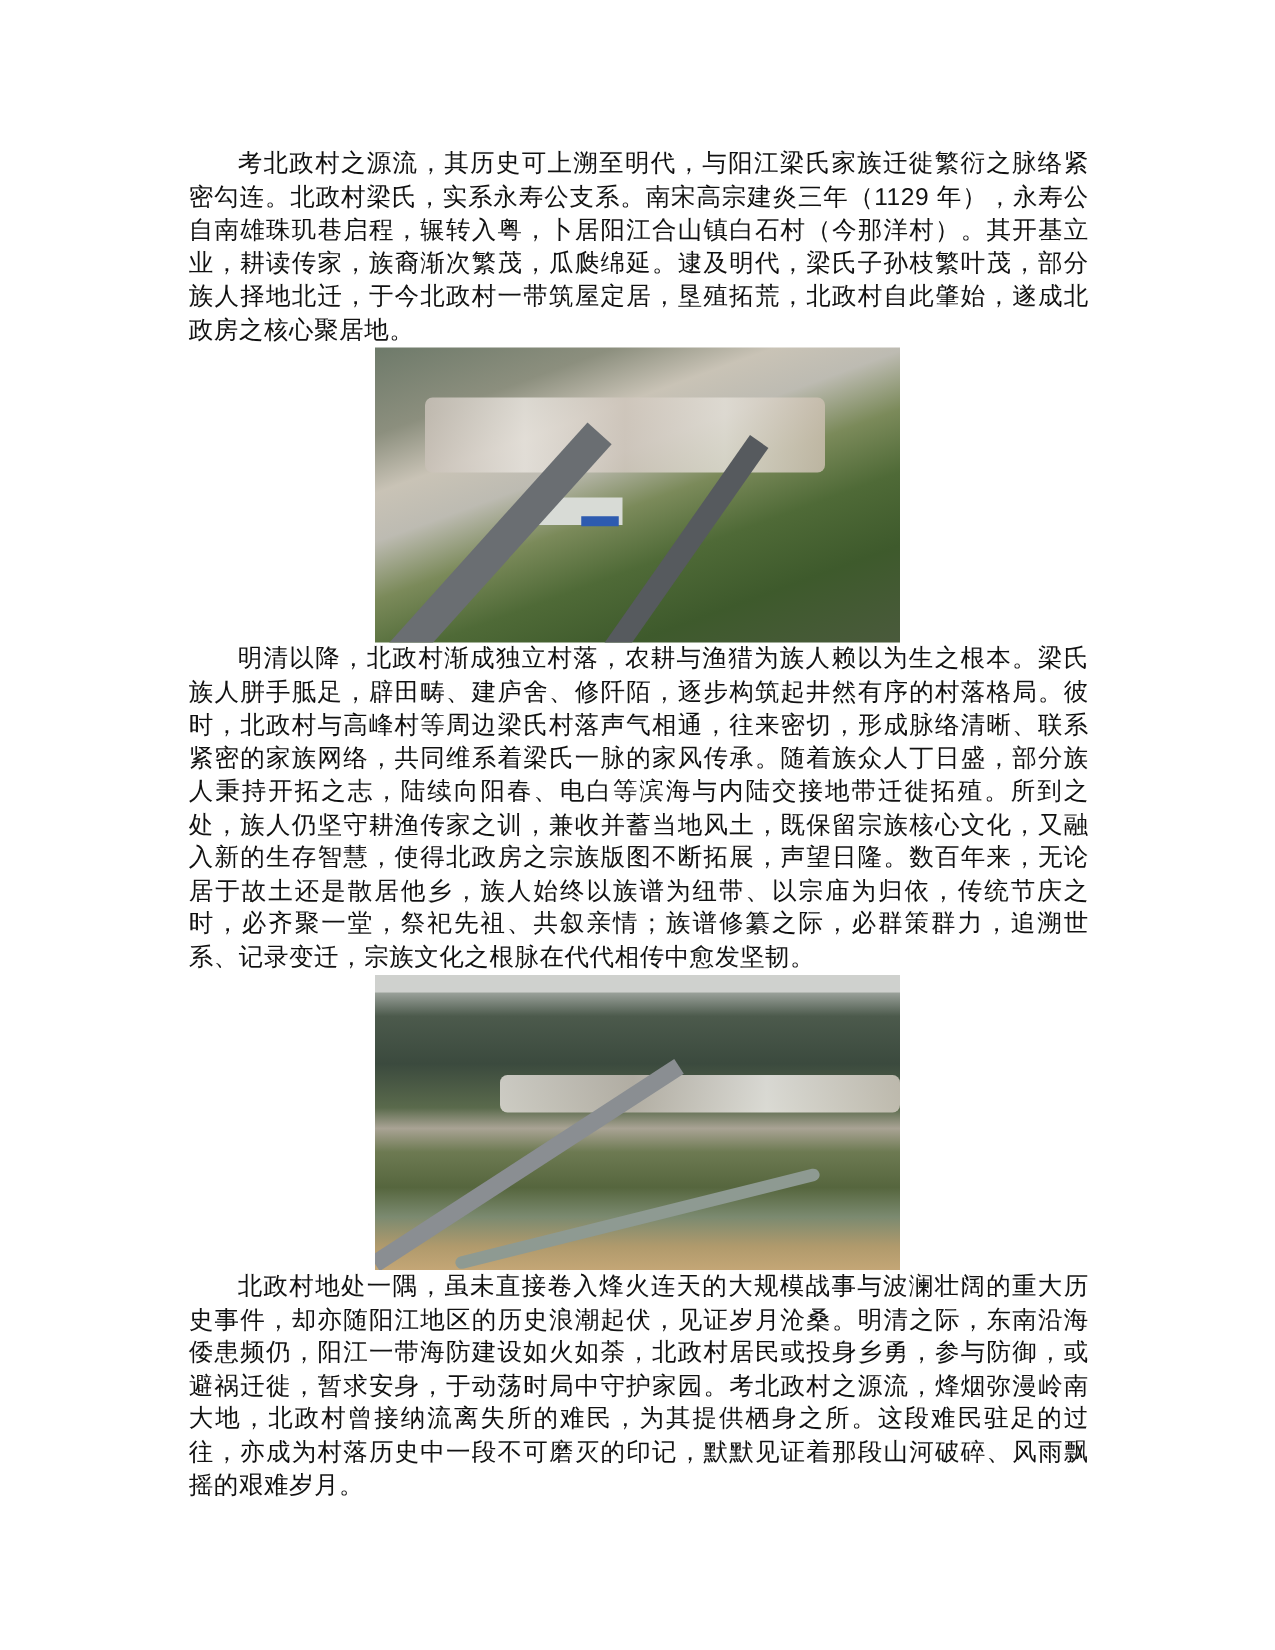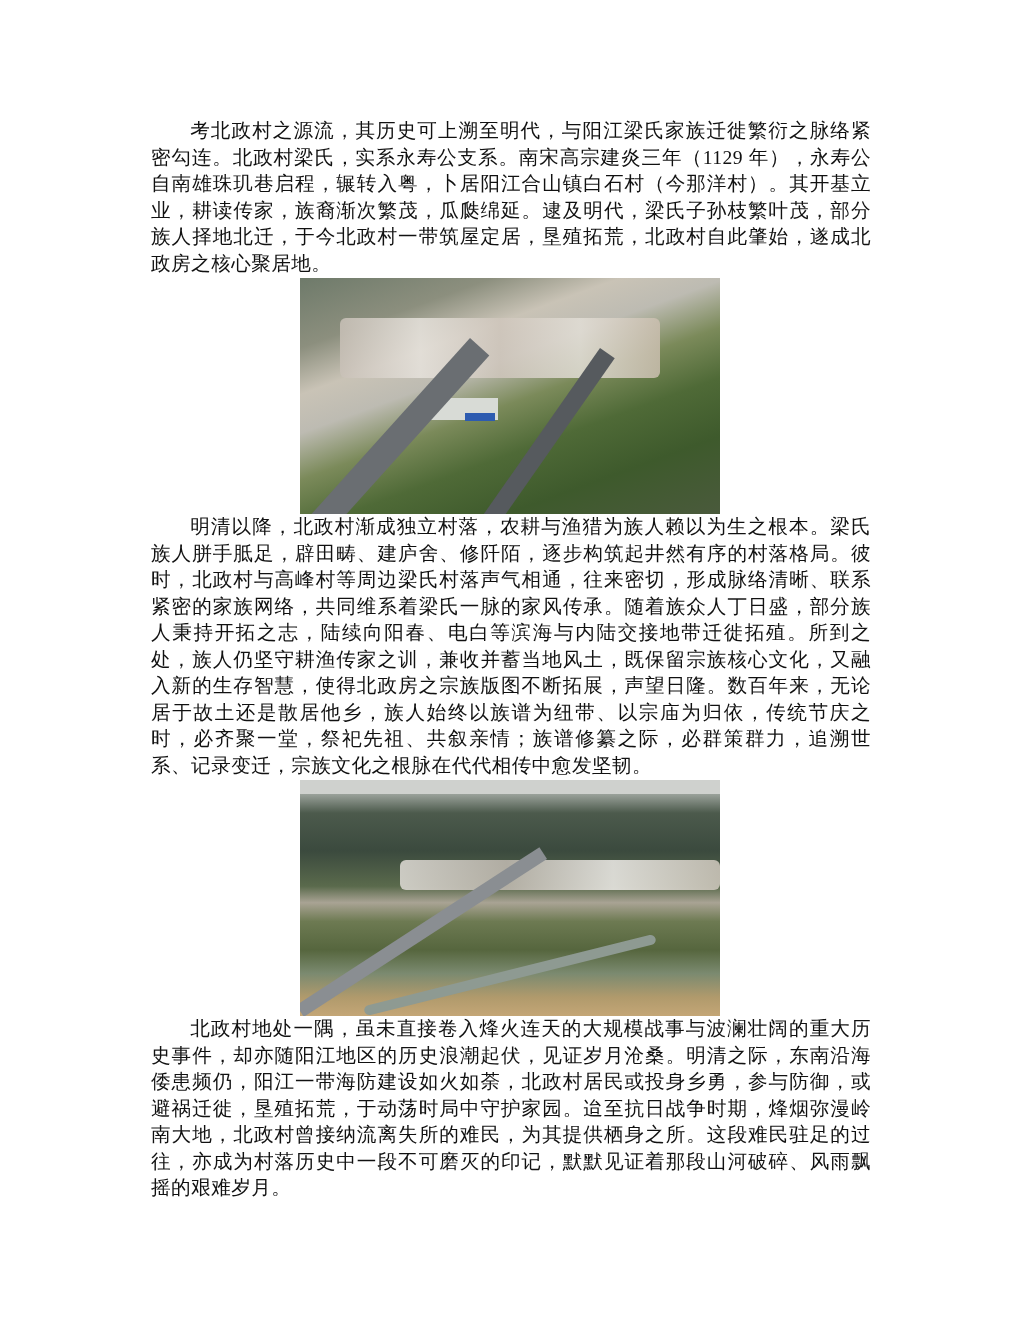--- a/index.html
+++ b/index.html
@@ -1,19 +1,19 @@
 <!DOCTYPE html>
 <html><head>
 <meta charset="utf-8">
 <style>
   html, body { margin: 0; padding: 0; background: #ffffff; }
   body { width: 1020px; height: 1320px; position: relative; overflow: hidden; }
   .page { position: absolute; left: 151px; top: 118px; width: 720px; }
   .para {
-    font-family: Liberation Serif, serif;
+    font-family: Liberation Sans, sans-serif;
     font-size: 19.6px;
     line-height: 26.5px;
     color: #111111;
     text-indent: 2em;
     text-align: justify;
     margin: 0;
     letter-spacing: 0.45px;
     word-break: break-all;
   }
   .figure { position: relative; width: 420px; height: 236px; margin: 1px 0 0 149px; overflow: hidden; }
@@ -52,14 +52,14 @@
 
   <p class="para">明清以降，北政村渐成独立村落，农耕与渔猎为族人赖以为生之根本。梁氏族人胼手胝足，辟田畴、建庐舍、修阡陌，逐步构筑起井然有序的村落格局。彼时，北政村与高峰村等周边梁氏村落声气相通，往来密切，形成脉络清晰、联系紧密的家族网络，共同维系着梁氏一脉的家风传承。随着族众人丁日盛，部分族人秉持开拓之志，陆续向阳春、电白等滨海与内陆交接地带迁徙拓殖。所到之处，族人仍坚守耕渔传家之训，兼收并蓄当地风土，既保留宗族核心文化，又融入新的生存智慧，使得北政房之宗族版图不断拓展，声望日隆。数百年来，无论居于故土还是散居他乡，族人始终以族谱为纽带、以宗庙为归依，传统节庆之时，必齐聚一堂，祭祀先祖、共叙亲情；族谱修纂之际，必群策群力，追溯世系、记录变迁，宗族文化之根脉在代代相传中愈发坚韧。</p>
 
   <div class="figure photo2">
     <div class="sky2"></div>
     <div class="village2"></div>
     <div class="river2"></div>
     <div class="road2"></div>
   </div>
 
-  <p class="para">北政村地处一隅，虽未直接卷入烽火连天的大规模战事与波澜壮阔的重大历史事件，却亦随阳江地区的历史浪潮起伏，见证岁月沧桑。明清之际，东南沿海倭患频仍，阳江一带海防建设如火如荼，北政村居民或投身乡勇，参与防御，或避祸迁徙，垦殖拓荒，于动荡时局中守护家园。迨至抗日战争时期，烽烟弥漫岭南大地，北政村曾接纳流离失所的难民，为其提供栖身之所。这段难民驻足的过往，亦成为村落历史中一段不可磨灭的印记，默默见证着那段山河破碎、风雨飘摇的艰难岁月。</p>
+  <p class="para">北政村地处一隅，虽未直接卷入烽火连天的大规模战事与波澜壮阔的重大历史事件，却亦随阳江地区的历史浪潮起伏，见证岁月沧桑。明清之际，东南沿海倭患频仍，阳江一带海防建设如火如荼，北政村居民或投身乡勇，参与防御，或避祸迁徙，暂求安身，于动荡时局中守护家园。考北政村之源流，烽烟弥漫岭南大地，北政村曾接纳流离失所的难民，为其提供栖身之所。这段难民驻足的过往，亦成为村落历史中一段不可磨灭的印记，默默见证着那段山河破碎、风雨飘摇的艰难岁月。</p>
 </div>
 
 </body></html>

